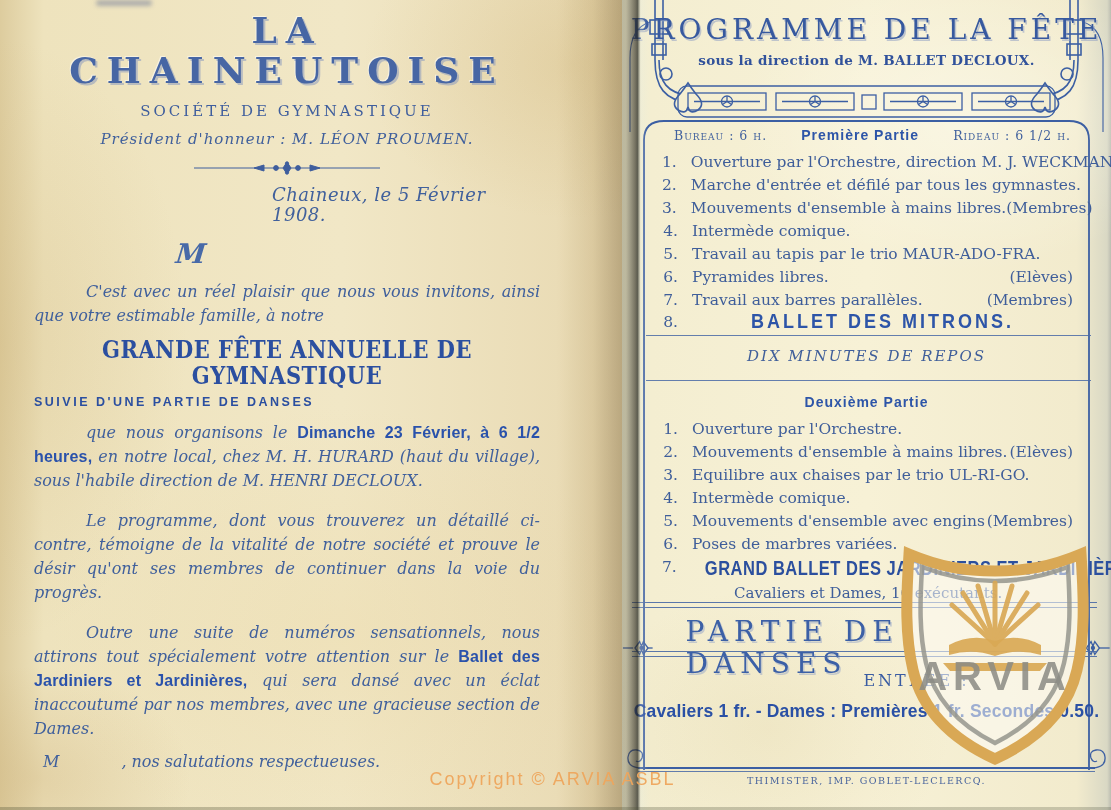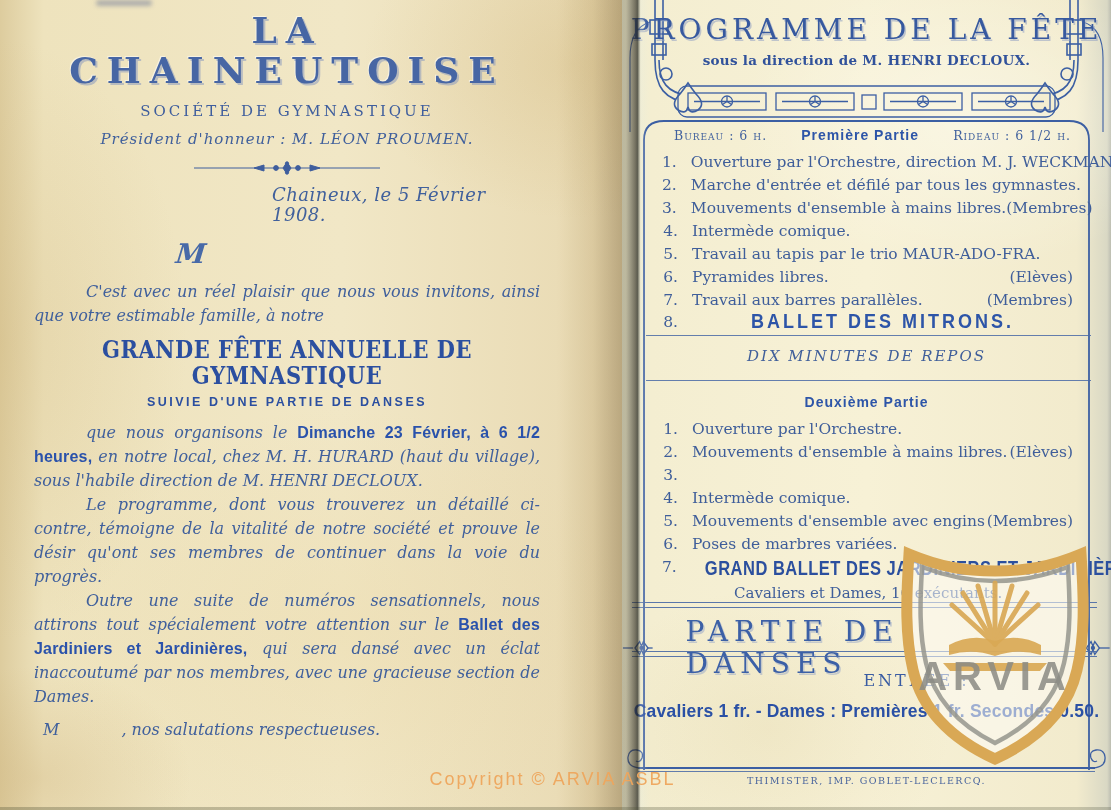--- a/index.html
+++ b/index.html
@@ -30,25 +30,25 @@
   .lp-title{margin:10px 0 0;text-align:center;font:700 36px/40px "DejaVu Serif",serif;
     letter-spacing:9px;color:#4766a4;text-shadow:2px 2px 0 rgba(140,155,190,.55),-1px -1px 0 rgba(255,255,255,.5);}
   .lp-sub{margin:13px 0 12px;text-align:center;font:400 15px/16px "DejaVu Serif",serif;
     letter-spacing:3px;color:#3f5e9d;}
   .lp-honor{margin:9px 0 0;text-align:center;font:italic 400 15px/17px "DejaVu Serif",serif;letter-spacing:1px;}
   .lp-divider{display:block;margin:13px auto 0;}
   .lp-dateline{margin:10px 0 0 238px;font:italic 400 18px/20px "DejaVu Serif",serif;letter-spacing:.5px;}
   .lp-m{margin:15px 0 0 142px;font:italic 700 27px/28px "DejaVu Serif",serif;color:#486aa8;transform:skewX(-6deg);width:40px;}
   .bodypar{margin:12px 0 0;font:italic 400 16px/24px "DejaVu Serif",serif;
     text-align:justify;text-indent:52px;color:#40609c;}
-  .bodypar.nofirst{margin-top:0;}
+  .bodypar.nofirst{margin-top:16px;}
   .bsans{font:700 16px/24px "Liberation Sans",sans-serif;font-style:normal;color:#2a52ab;letter-spacing:.2px;}
   .lp-event{margin:9px 0 0;text-align:center;font:700 21px/23px "DejaVu Serif",serif;
     color:#2b4fa0;letter-spacing:.5px;transform:scaleY(1.12);transform-origin:center top;}
-  .lp-event-sub{margin:12px 0 12px;text-align:center;font:700 12.5px/14px "Liberation Sans",sans-serif;
+  .lp-event-sub{margin:12px 0 12px;text-align:left;font:700 12.5px/14px "Liberation Sans",sans-serif;
     letter-spacing:2.5px;color:#2b4fa0;}
   .lp-mline{margin:9px;font:italic 400 16px/24px "DejaVu Serif",serif;color:#40609c;}
   .mgap{display:inline-block;width:62px;}
   
   .rp{position:absolute;left:0;top:0;width:489px;height:810px;color:#3f5e9a;}
   .rp-frame{position:absolute;left:0;top:0;}
   .rp-title{position:absolute;left:0;top:14px;width:100%;text-align:center;
     font:400 28px/32px "DejaVu Serif",serif;letter-spacing:4px;color:#37599f;
     text-shadow:1.5px 1.5px 0 rgba(145,160,195,.55);}
   .rp-sub{position:absolute;left:0;top:52px;width:100%;text-align:center;
@@ -73,21 +73,21 @@
   .f2sub{position:absolute;left:112px;top:584px;font:400 15px/18px "DejaVu Serif",serif;color:#3f5e9a;}
   .rule{position:absolute;left:24px;right:20px;border-top:1.3px solid #4a6aa6;opacity:.85;}
   .r1{top:335px;} .r2{top:380px;}
   .drule{position:absolute;left:10px;right:14px;border-top:1.6px solid #4a6aa6;opacity:.9;}
   .drule:after{content:"";position:absolute;left:0;right:0;top:3.5px;border-top:1px solid #4a6aa6;}
   .d1{top:602px;} .d2{top:651px;}
   .repos{position:absolute;left:0;top:347px;width:100%;text-align:center;
     font:italic 400 15px/18px "DejaVu Serif",serif;letter-spacing:2px;color:#3f5e9a;}
   .p2head{position:absolute;left:0;top:394px;width:100%;text-align:center;
     font:700 14px/16px "Liberation Sans",sans-serif;letter-spacing:1px;color:#2d55a8;}
-  .danses{position:absolute;left:0;top:616px;width:100%;display:flex;align-items:center;justify-content:center;gap:32px;}
+  .danses{position:absolute;left:0;top:616px;width:100%;display:flex;align-items:center;justify-content:flex-end;gap:32px;}
   .danses-t{font:400 28px/32px "DejaVu Serif",serif;letter-spacing:6px;color:#3c60a6;
     text-shadow:1.5px 1.5px 0 rgba(150,165,200,.5);}
   .entree{position:absolute;left:50px;top:672px;width:100%;text-align:center;
     font:400 16px/18px "DejaVu Serif",serif;letter-spacing:3px;color:#3a5ca2;}
   .prices{position:absolute;left:0;top:699px;width:100%;text-align:center;
     font:700 17.5px/20px "Liberation Sans",sans-serif;color:#2a50a5;
     transform:scaleY(1.1);transform-origin:center top;letter-spacing:.2px;}
   .printer{position:absolute;left:0;top:775px;width:100%;text-align:center;
     font:400 9.5px/11px "DejaVu Serif",serif;letter-spacing:1.5px;color:#49659e;}
   
@@ -190,21 +190,21 @@
 
         <g fill="none" stroke="#3c5fa3">
           <path d="M16 768 H473" stroke-width="2"></path>
           <path d="M16 771.5 H473" stroke-width="0.8"></path>
           <path d="M18 768 q-13 -1 -12 -11 q1 -8 9 -7 q7 1 5 8 q-2 5 -6 3" stroke-width="1.3"></path>
           <path d="M471 768 q13 -1 12 -11 q-1 -8 -9 -7 q-7 1 -5 8 q2 5 6 3" stroke-width="1.3"></path>
         </g>
       </svg>
 
       <div class="rp-title">PROGRAMME DE LA FÊTE</div>
-      <div class="rp-sub">sous la direction de M. HENRI DECLOUX.</div>
+      <div class="rp-sub">sous la direction de M. BALLET DECLOUX.</div>
 
       <div class="bureau-row">
         <span class="sc">Bureau : 6 h.</span>
         <span class="part-label">Première Partie</span>
         <span class="sc">Rideau : 6 1/2 h.</span>
       </div>
 
       <div class="plist p1">
         <div class="prow">
             <span class="pnum">1.</span>
@@ -260,20 +260,21 @@
             <span class="ptext">Ouverture par l'Orchestre.</span>
             <span class="pnote"></span>
           </div>
         <div class="prow">
             <span class="pnum">2.</span>
             <span class="ptext">Mouvements d'ensemble à mains libres.</span>
             <span class="pnote">(Elèves)</span>
           </div>
         <div class="prow">
             <span class="pnum">3.</span>
+            <span class="ptext">Equilibre aux chaises par le trio UL-RI-GO.</span>
             <span class="pnote"></span>
           </div>
         <div class="prow">
             <span class="pnum">4.</span>
             <span class="ptext">Intermède comique.</span>
             <span class="pnote"></span>
           </div>
         <div class="prow">
             <span class="pnum">5.</span>
             <span class="ptext">Mouvements d'ensemble avec engins</span>

